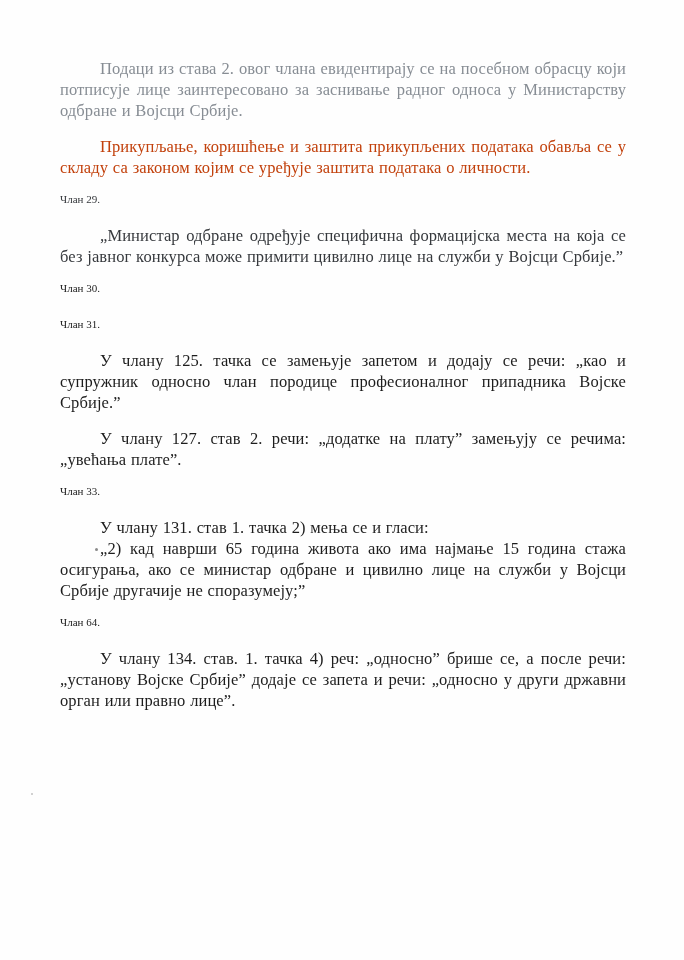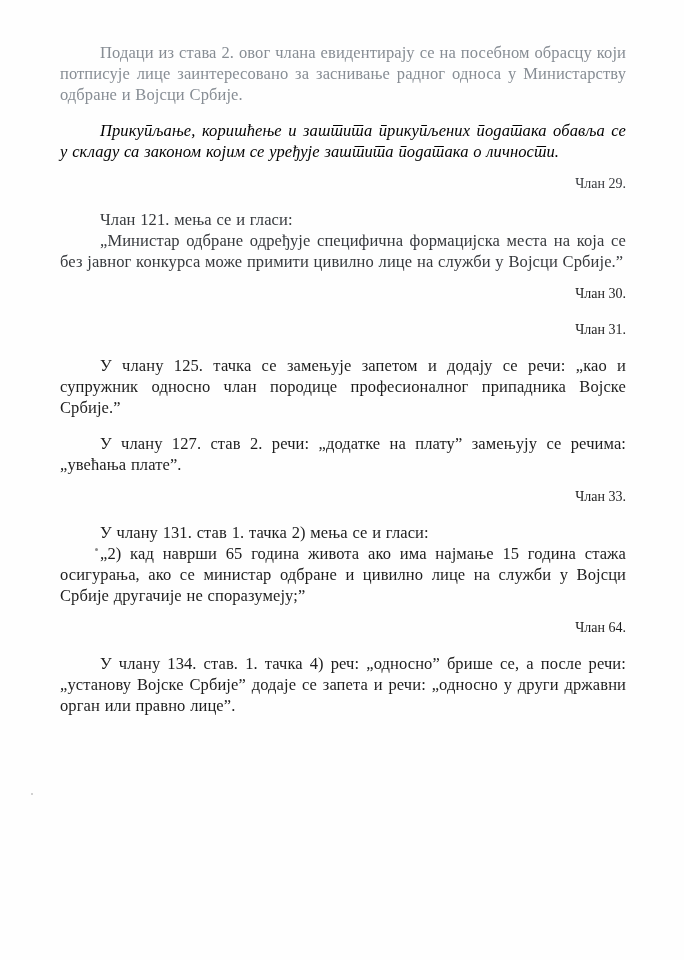--- a/index.html
+++ b/index.html
@@ -13,50 +13,49 @@
   .page {
     position: relative;
     width: 684px;
     height: 960px;
     background: #fefefe;
     overflow: hidden;
     color: #1d1d1d;
   }
   .doc {
     position: absolute;
-    top: 42px;
+    top: 58px;
     left: 60px;
     width: 566px;
   }
   .para {
     margin: 15px 0 0 0;
     font-size: 16.5px;
     line-height: 21px;
     text-align: justify;
     text-indent: 40px;
     letter-spacing: 0.1px;
     word-spacing: 0.5px;
   }
   .doc > .para:first-child { margin-top: 0; }
   .para.tight { margin-top: 0; }
   .heading {
     margin: 11px 0 15px 0;
-    font-size: 14px;
+    font-size: 11px;
     line-height: 21px;
-    text-align: right;
+    text-align: left;
   }
   
   .faded {
     color: #878d94;
     filter: blur(0.45px);
   }
   .semi {
-    color: #000000;
+    color: #c2410c;
     filter: blur(0.3px);
-    font-style: italic;
   }
   .soft {
     color: #36393d;
     filter: blur(0.2px);
   }
   .speck {
     position: absolute;
     border-radius: 50%;
     background: #8a8a8a;
   }
@@ -64,21 +63,20 @@
   .speck-2 { left: 31px; top: 793px; width: 2px; height: 2px; background: #c2c2c2; }
 </style>
 </head>
 <body>
 
 <div class="page">
   <div id="doc" class="doc">
       <p class="para faded">Подаци из става 2. овог члана евидентирају се на посебном обрасцу који потписује лице заинтересовано за заснивање радног односа у Министарству одбране и Војсци Србије.</p>
       <p class="para semi">Прикупљање, коришћење и заштита прикупљених података обавља се у складу са законом којим се уређује заштита података о личности.</p>
       <div class="heading soft">Члан 29.</div>
-      <p class="para soft">Члан 121. мења се и гласи:</p>
       <p class="para soft tight">„Министар одбране одређује специфична формацијска места на која се без јавног конкурса може примити цивилно лице на служби у Војсци Србије.”</p>
       <div class="heading">Члан 30.</div>
       <div class="heading">Члан 31.</div>
       <p class="para">У члану 125. тачка се замењује запетом и додају се речи: „као и супружник односно члан породице професионалног припадника Војске Србије.”</p>
       <p class="para">У члану 127. став 2. речи: „додатке на плату” замењују се речима: „увећања плате”.</p>
       <div class="heading">Члан 33.</div>
       <p class="para">У члану 131. став 1. тачка 2) мења се и гласи:</p>
       <p class="para tight">„2) кад наврши 65 година живота ако има најмање 15 година стажа осигурања, ако се министар одбране и цивилно лице на служби у Војсци Србије другачије не споразумеју;”</p>
       <div class="heading">Члан 64.</div>
       <p class="para">У члану 134. став. 1. тачка 4) реч: „односно” брише се, а после речи: „установу Војске Србије” додаје се запета и речи: „односно у други државни орган или правно лице”.</p>

